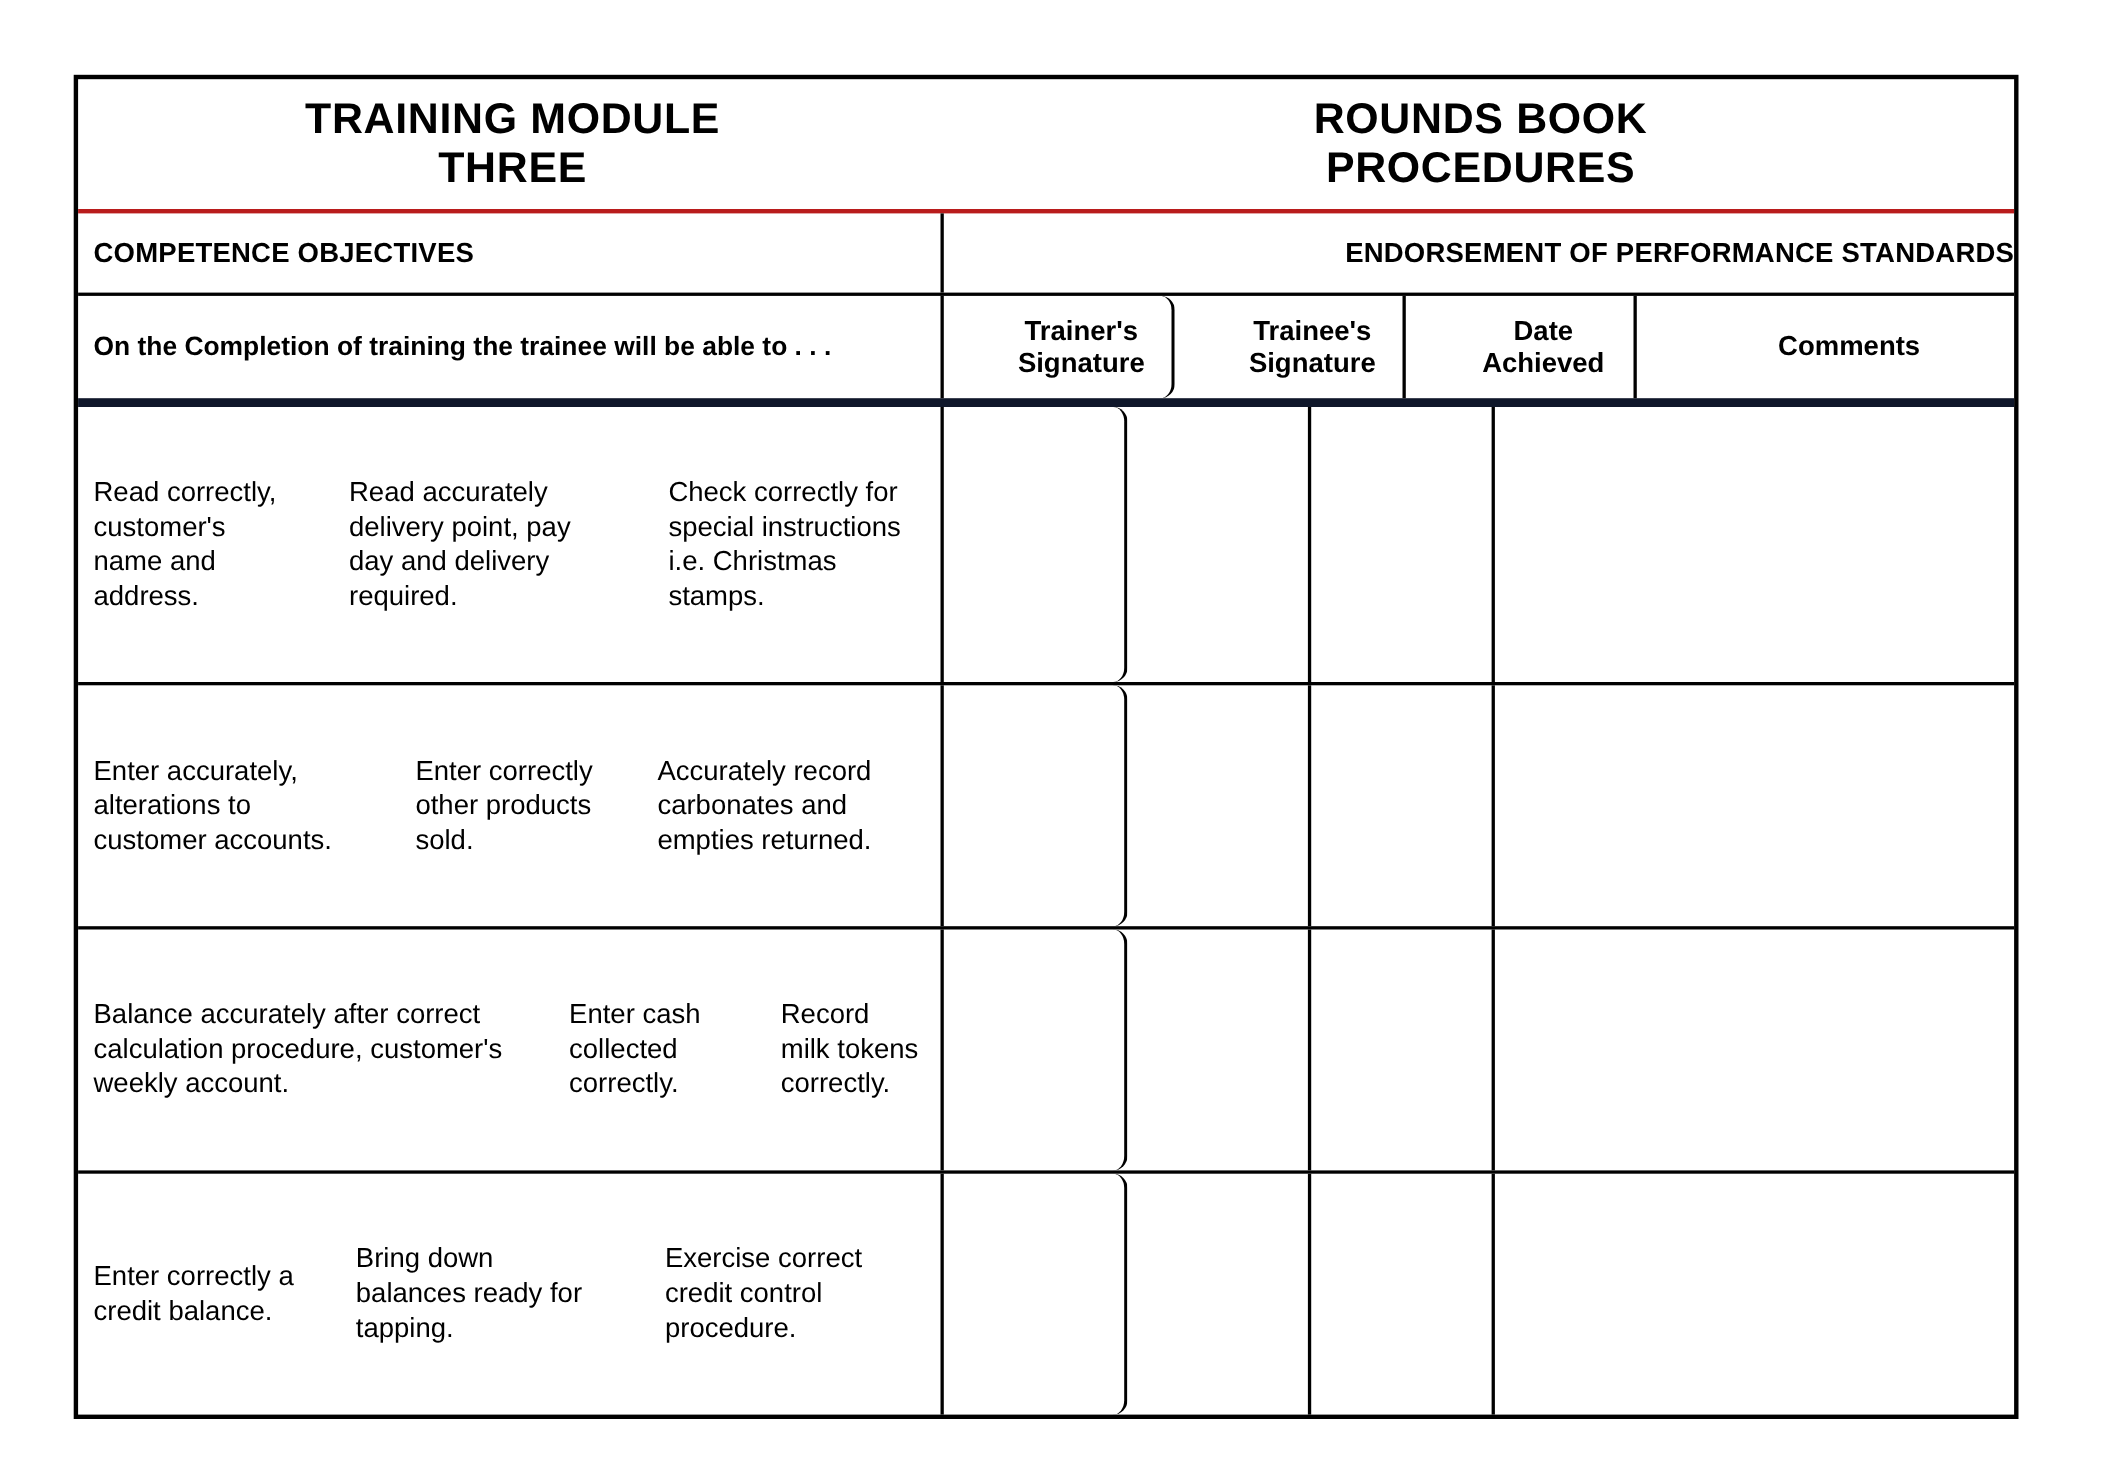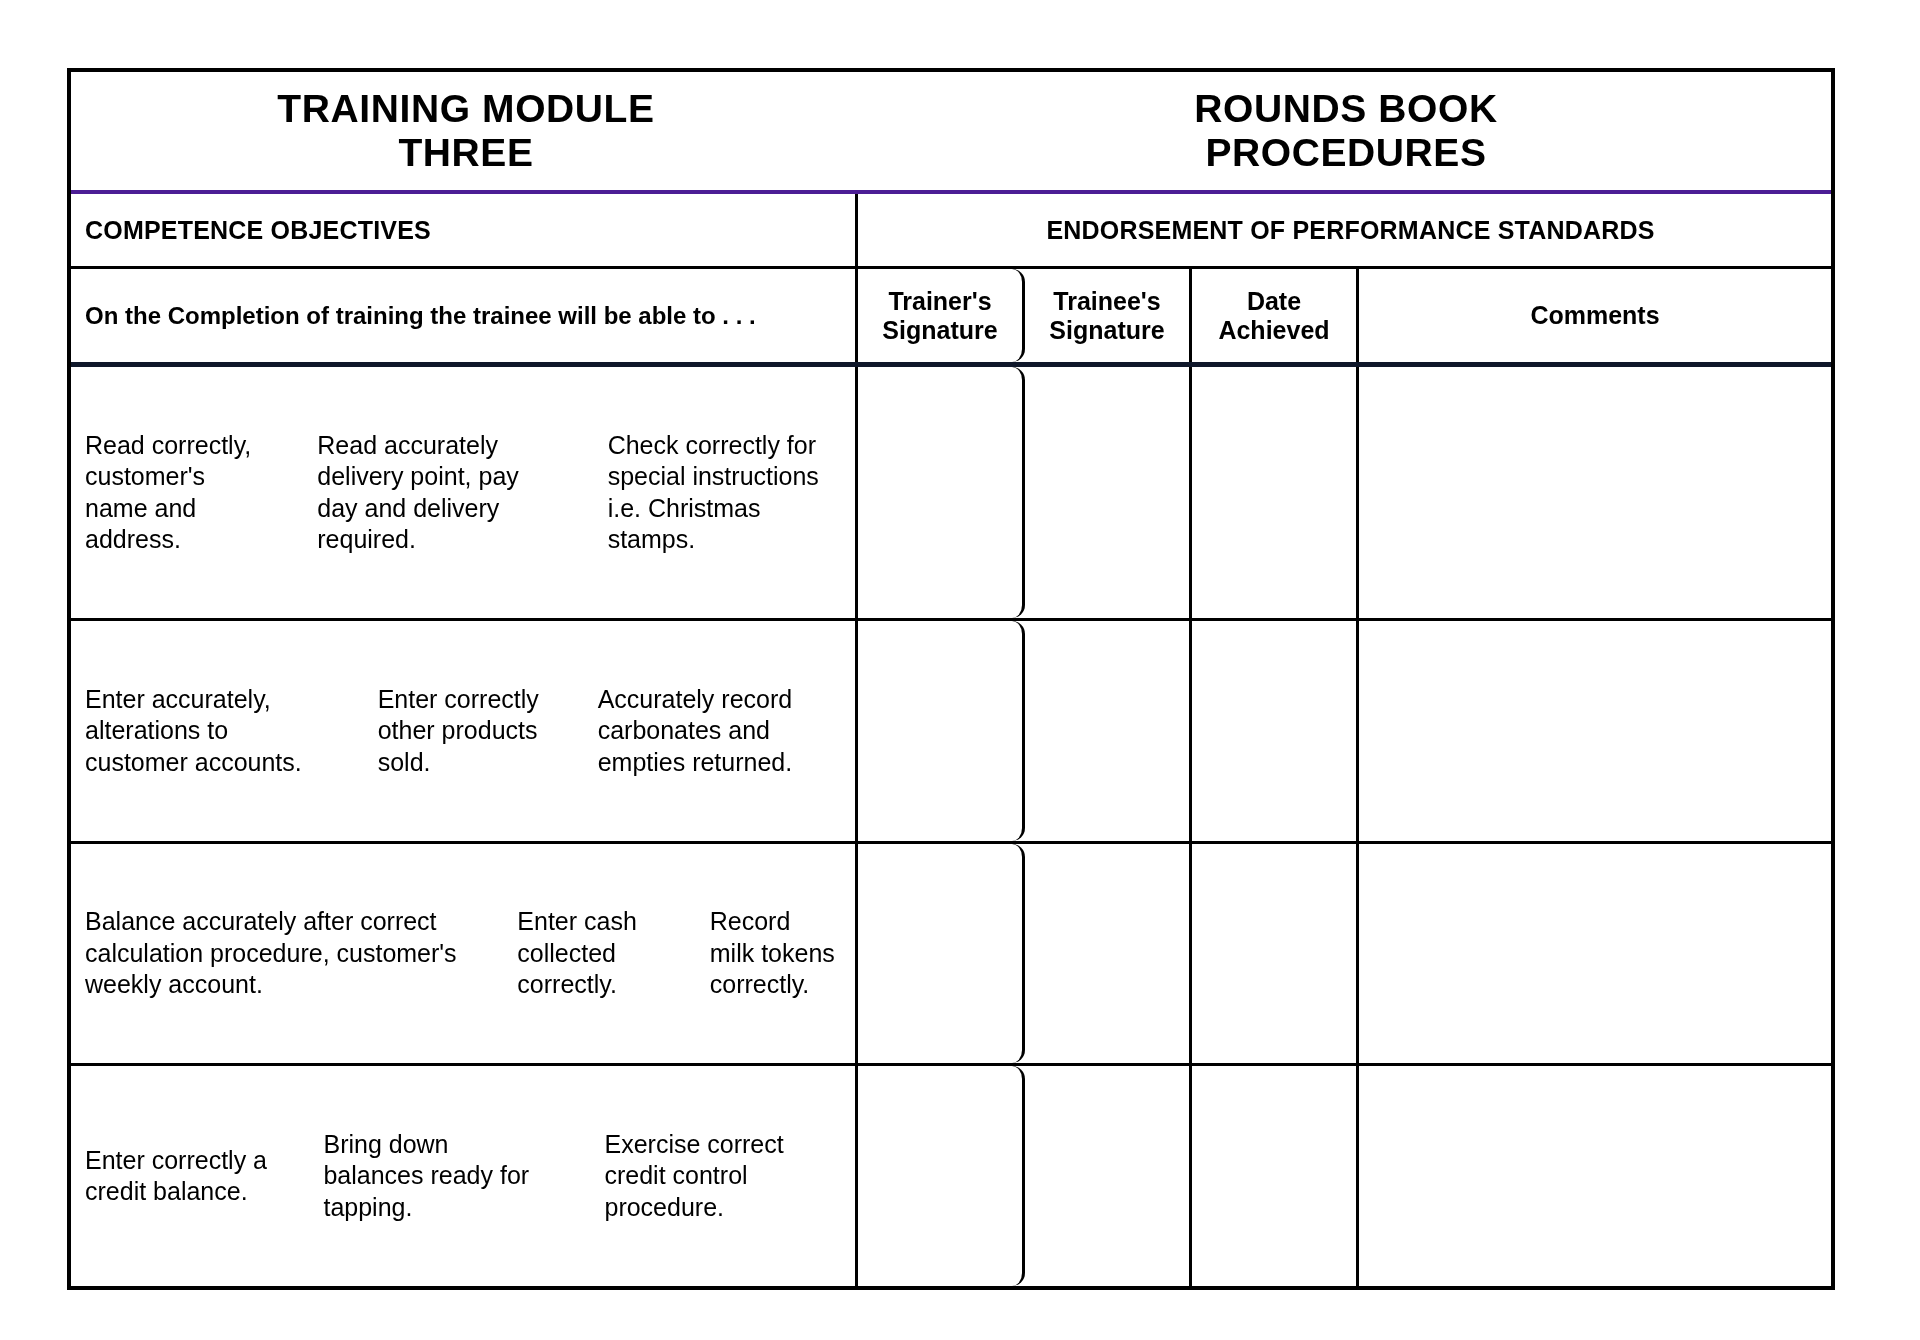--- a/index.html
+++ b/index.html
@@ -33,21 +33,21 @@
     box-sizing: border-box;
     display: flex;
     flex-direction: column;
     background: #fff;
   }
 
   
   .title-band {
     display: flex;
     height: 118px;
-    border-bottom: 4px solid #4c1d95;
+    border-bottom: 4px solid #b91c1c;
     flex: 0 0 auto;
   }
   .title-left,
   .title-right {
     display: flex;
     flex-direction: column;
     align-items: center;
     justify-content: center;
     line-height: 1.12;
   }
@@ -80,35 +80,36 @@
     display: flex;
     align-items: center;
     padding-left: 14px;
     box-sizing: border-box;
     border-right: 3px solid #000;
   }
   .section-right {
     flex: 1 1 auto;
     display: flex;
     align-items: center;
-    justify-content: center;
+    justify-content: flex-end;
   }
   .section-label {
     font-weight: bold;
     font-size: 25px;
     letter-spacing: 0.2px;
     white-space: nowrap;
   }
 
   
   .colhead-band {
     display: flex;
     height: 93px;
-    border-bottom: 5px solid #0f172a;
+    border-bottom: 8px solid #0f172a;
     flex: 0 0 auto;
+    gap: 43px;
   }
   .colhead-desc {
     width: 787px;
     flex: 0 0 787px;
     display: flex;
     align-items: center;
     padding-left: 14px;
     box-sizing: border-box;
     border-right: 3px solid #000;
   }

